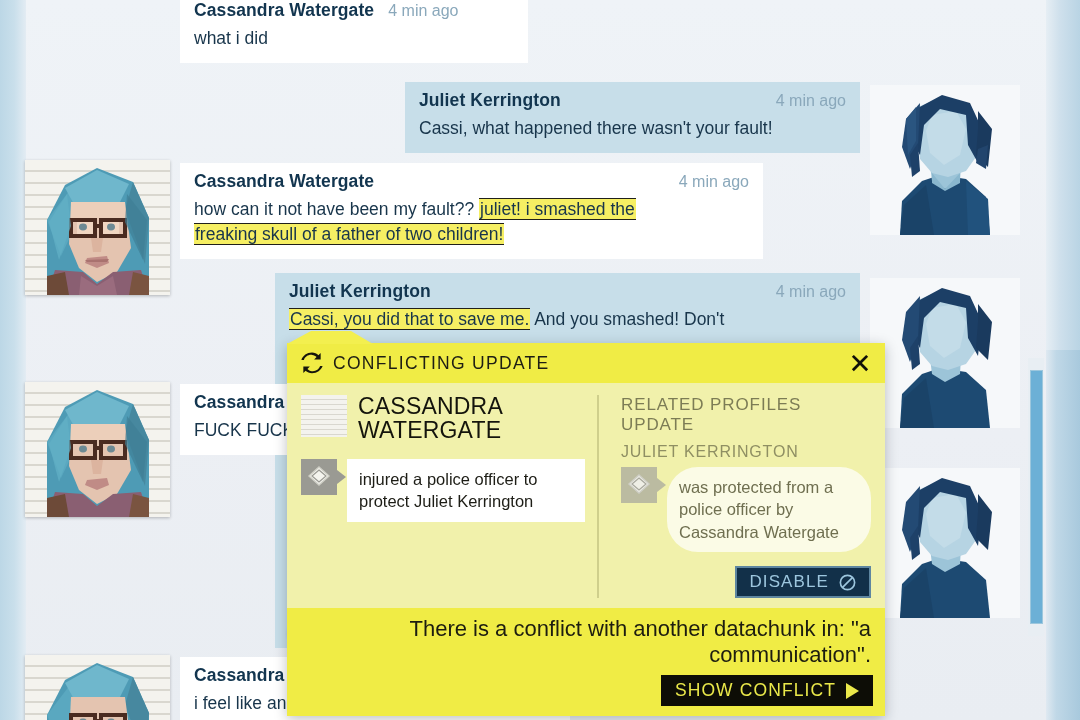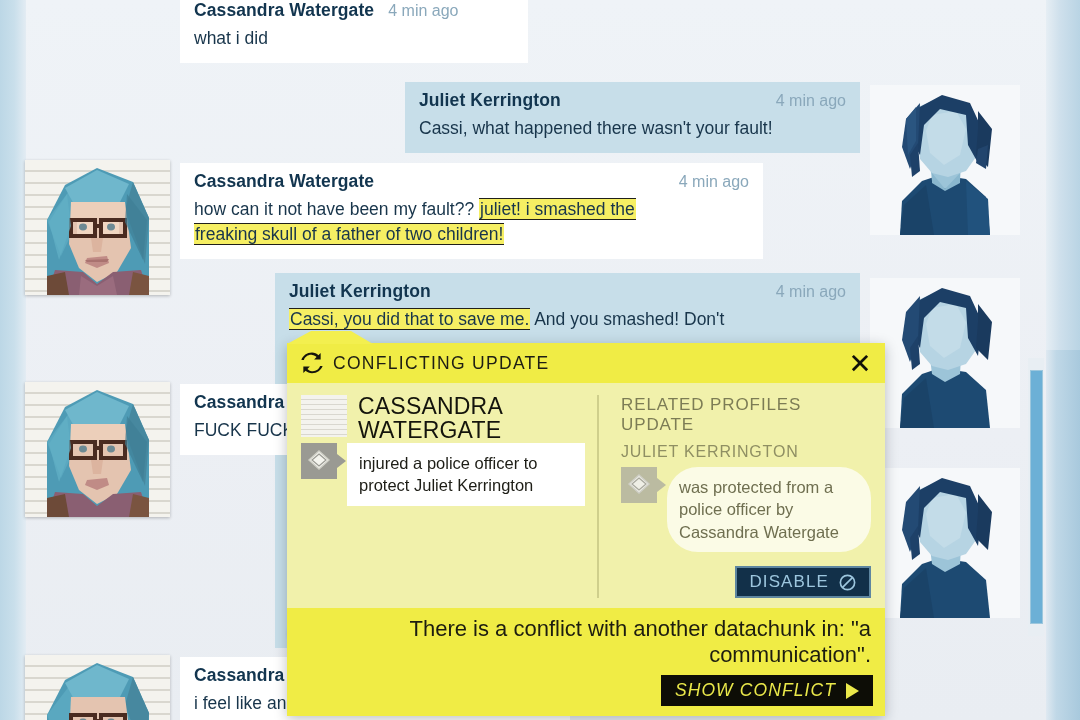--- a/index.html
+++ b/index.html
@@ -62,21 +62,21 @@
   .dlg-body{background:#f1f1ab;display:flex;padding:12px 14px 10px 14px;box-sizing:border-box;}
   .dlg-col-left{width:296px;padding-right:12px;box-sizing:border-box;}
   .dlg-col-right{flex:1;border-left:2px solid #cfcf8c;padding-left:22px;box-sizing:border-box;}
 
   .profile-row{display:flex;align-items:flex-start;gap:11px;}
   .profile-thumb{width:46px;height:42px;position:relative;overflow:hidden;background:#f2f1ec;flex:0 0 46px;}
   .profile-thumb .lines{position:absolute;inset:0;
      background:repeating-linear-gradient(180deg,#f4f3ee 0px,#f4f3ee 4px,#d9d7cf 4px,#d9d7cf 5px);}
   .profile-name{font-size:23px;line-height:1.04;color:#14140c;letter-spacing:.2px;}
 
-  .chunk{display:flex;align-items:flex-start;margin-top:0;}
+  .chunk{display:flex;align-items:flex-start;margin-top:16px;}
   .chunk-icon{width:42px;height:42px;position:relative;flex:0 0 42px;}
   .chunk-icon .sq{position:absolute;left:0;top:0;width:36px;height:36px;background:#9a9a93;}
   .chunk-icon .tail{position:absolute;left:36px;top:11px;width:0;height:0;
      border-top:7px solid transparent;border-bottom:7px solid transparent;border-left:9px solid #9a9a93;}
   .chunk-icon svg{position:absolute;left:6px;top:6px;}
   .chunk-text{background:#ffffff;padding:9px 12px;font-size:16.5px;line-height:1.36;
      color:#1d1d16;margin-left:4px;flex:1;}
 
   .rp-title{font-size:17px;letter-spacing:.9px;color:#7c7c55;margin-bottom:8px;}
   .rp-sub{font-size:16px;letter-spacing:.8px;color:#8f8f63;margin-bottom:4px;}
@@ -87,21 +87,21 @@
 
   .disable-row{display:flex;justify-content:flex-end;margin-top:14px;}
   .btn-disable{background:#123049;border:2px solid #5e86a0;color:#9dc6de;
      font-size:17px;letter-spacing:1.1px;padding:4px 12px;display:flex;align-items:center;gap:9px;
      cursor:pointer;}
 
   .dlg-foot{background:#f0ec45;padding:8px 12px 10px 12px;box-sizing:border-box;}
   .foot-text{font-size:22px;color:#1d1d10;text-align:right;padding-right:2px;}
   .foot-btn-row{display:flex;justify-content:flex-end;margin-top:7px;}
   .btn-show{background:#0d0d06;color:#eae84a;font-size:17.5px;letter-spacing:1.1px;
-     padding:5px 14px;display:flex;align-items:center;gap:10px;cursor:pointer;font-style:italic;}
+     padding:5px 14px;display:flex;align-items:center;gap:10px;cursor:pointer;}
   .tri{width:0;height:0;border-top:8px solid transparent;border-bottom:8px solid transparent;
      border-left:13px solid #eae84a;}
 </style>
 </head>
 <body>
 
 <div id="root">
 
   <div class="bg-column"></div>
   <div class="bg-left-strip"></div>

